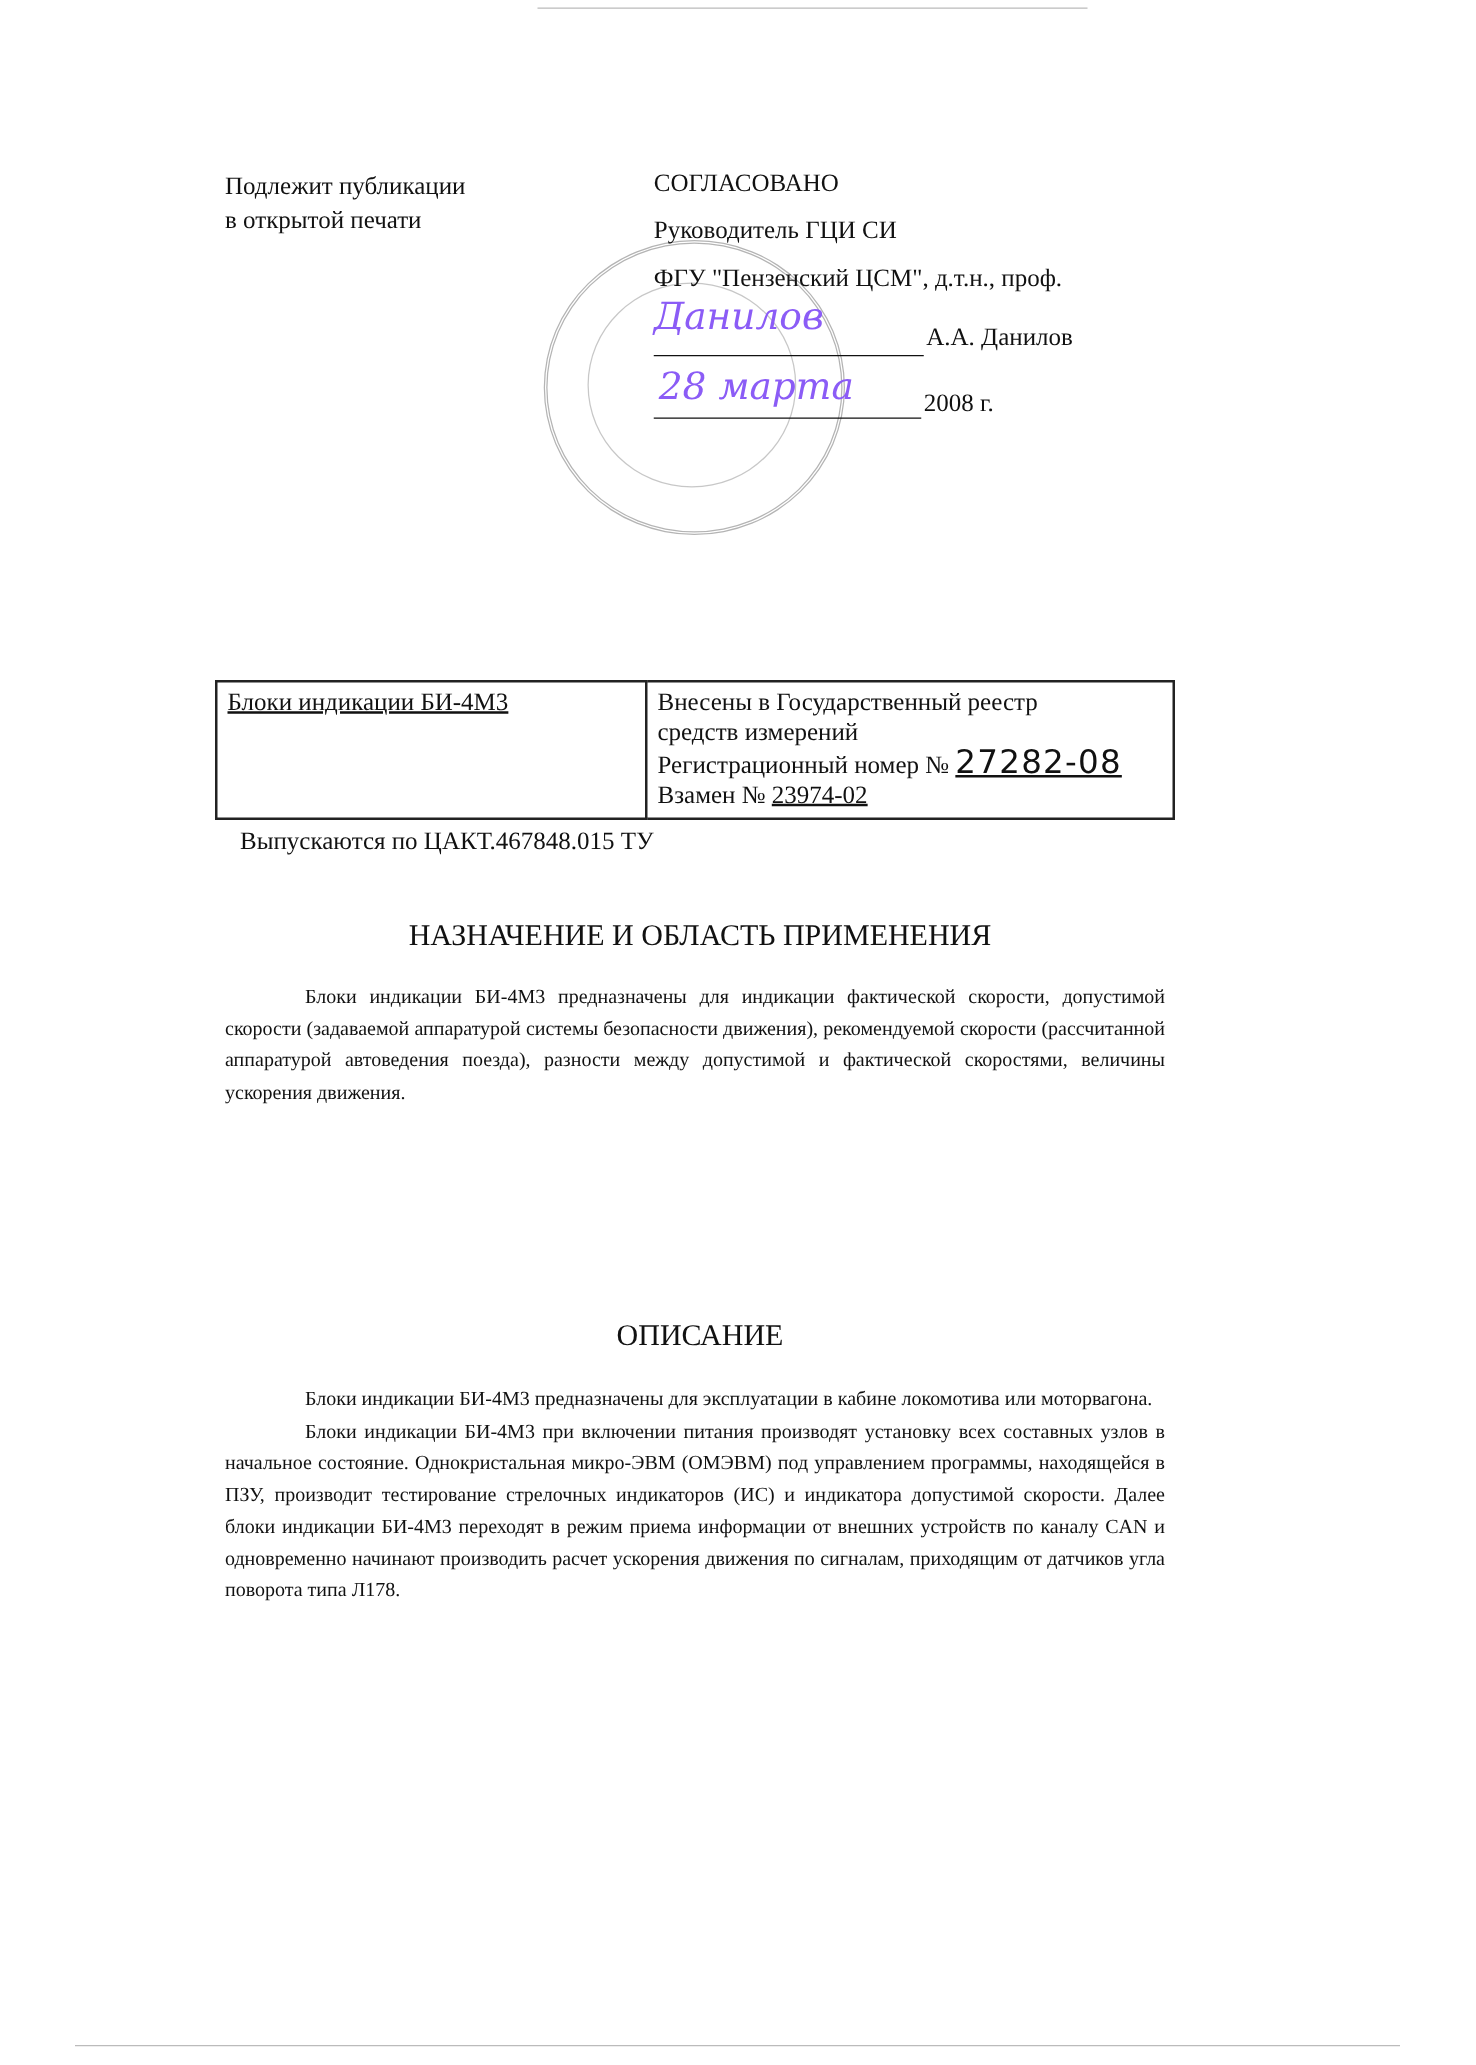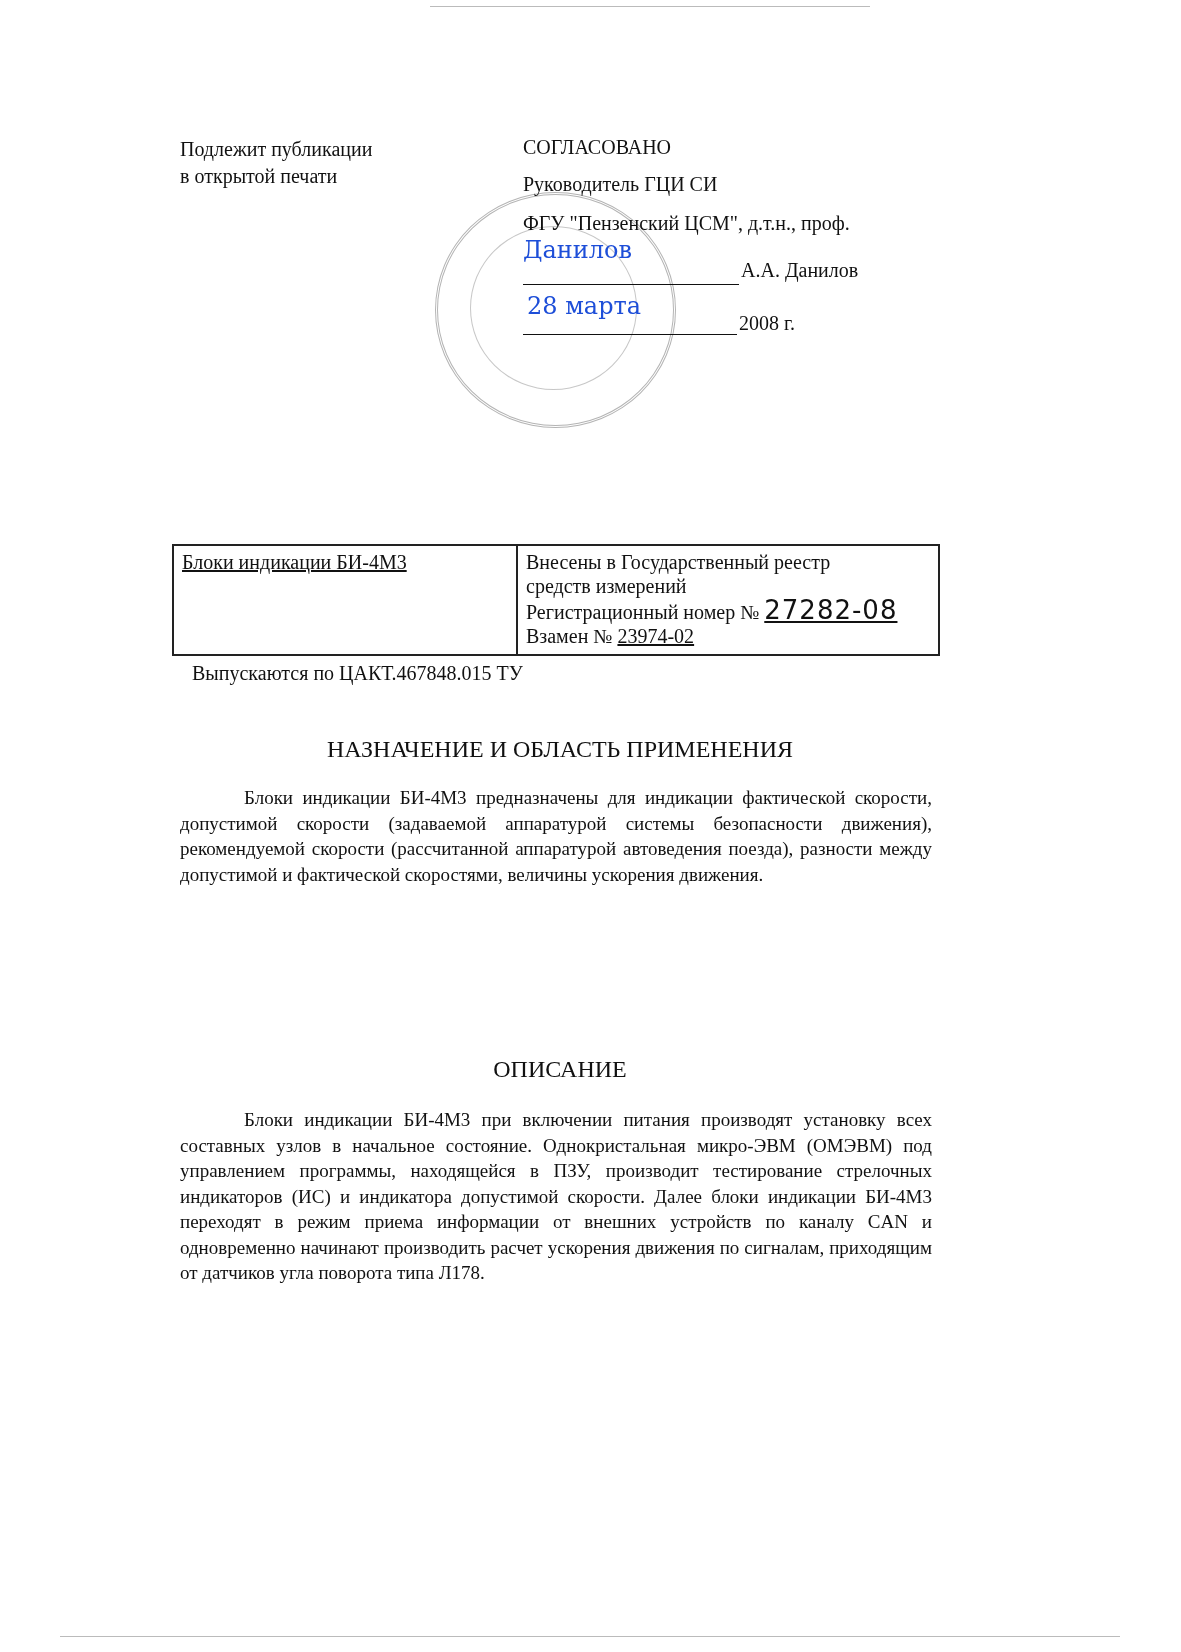--- a/index.html
+++ b/index.html
@@ -14,37 +14,37 @@
   .header-right .line { position: absolute; white-space: nowrap; }
   .sigline { position: absolute; border-bottom: 1px solid #111; }
   .stamp {
     position: absolute; left: 435px; top: 192px; width: 235px; height: 230px;
     border-radius: 50%; border: 3px double #777; opacity: 0.55;
   }
   .stamp-inner {
     position: absolute; left: 470px; top: 226px; width: 165px; height: 162px;
     border-radius: 50%; border: 1px solid #999; opacity: 0.55;
   }
-  .handwriting { font-family: "DejaVu Serif", serif; font-size: 24px; color: #1d4ed8; }
+  .handwriting { font-family: "DejaVu Serif", serif; font-style: italic; font-size: 30px; color: #8b5cf6; }
   table.reg {
     position: absolute; left: 172px; top: 544px; width: 768px;
     border-collapse: collapse; font-size: 20px;
   }
   table.reg td { border: 2px solid #222; vertical-align: top; padding: 4px 8px 6px 8px; line-height: 24px; }
   table.reg td.left { width: 326px; text-decoration: underline; }
   .u { text-decoration: underline; }
   .hand-num { font-family: "DejaVu Sans", sans-serif; font-size: 26px; letter-spacing: 1px; }
   .produced { left: 180px; top: 662px; font-size: 20px; margin-left: 12px; }
   h2 {
     position: absolute; margin: 0; font-weight: normal; font-size: 24px;
     left: 0; width: 1120px; text-align: center;
   }
   .para {
     position: absolute; left: 180px; width: 752px; text-align: justify;
-    font-size: 19px; line-height: 25.5px; margin: 0;
+    font-size: 16px; line-height: 25.5px; margin: 0;
   }
   .para p { margin: 0; text-indent: 64px; }
   .dots { position: absolute; height: 1px; background: #bbb; }
 </style>
 </head>
 <body>
 
 <div class="dots" style="left:430px; top:6px; width:440px;"></div>
 <div class="dots" style="left:60px; top:1636px; width:1060px;"></div>
 
@@ -92,14 +92,15 @@
 
 <div class="abs produced">Выпускаются по ЦАКТ.467848.015 ТУ</div>
 
 <h2 style="top:736px;">НАЗНАЧЕНИЕ И ОБЛАСТЬ ПРИМЕНЕНИЯ</h2>
 <div class="para" style="top:785px;">
   <p>Блоки индикации БИ-4М3 предназначены для индикации фактической скорости, допустимой скорости (задаваемой аппаратурой системы безопасности движения), рекомендуемой скорости (рассчитанной аппаратурой автоведения поезда), разности между допустимой и фактической скоростями, величины ускорения движения.</p>
 </div>
 
 <h2 style="top:1056px;">ОПИСАНИЕ</h2>
 <div class="para" style="top:1107px;">
+  <p>Блоки индикации БИ-4М3 предназначены для эксплуатации в кабине локомотива или моторвагона.</p>
   <p>Блоки индикации БИ-4М3 при включении питания производят установку всех составных узлов в начальное состояние. Однокристальная микро-ЭВМ (ОМЭВМ) под управлением программы, находящейся в ПЗУ, производит тестирование стрелочных индикаторов (ИС) и индикатора допустимой скорости. Далее блоки индикации БИ-4М3 переходят в режим приема информации от внешних устройств по каналу CAN и одновременно начинают производить расчет ускорения движения по сигналам, приходящим от датчиков угла поворота типа Л178.</p>
 </div>
 
 </body></html>

